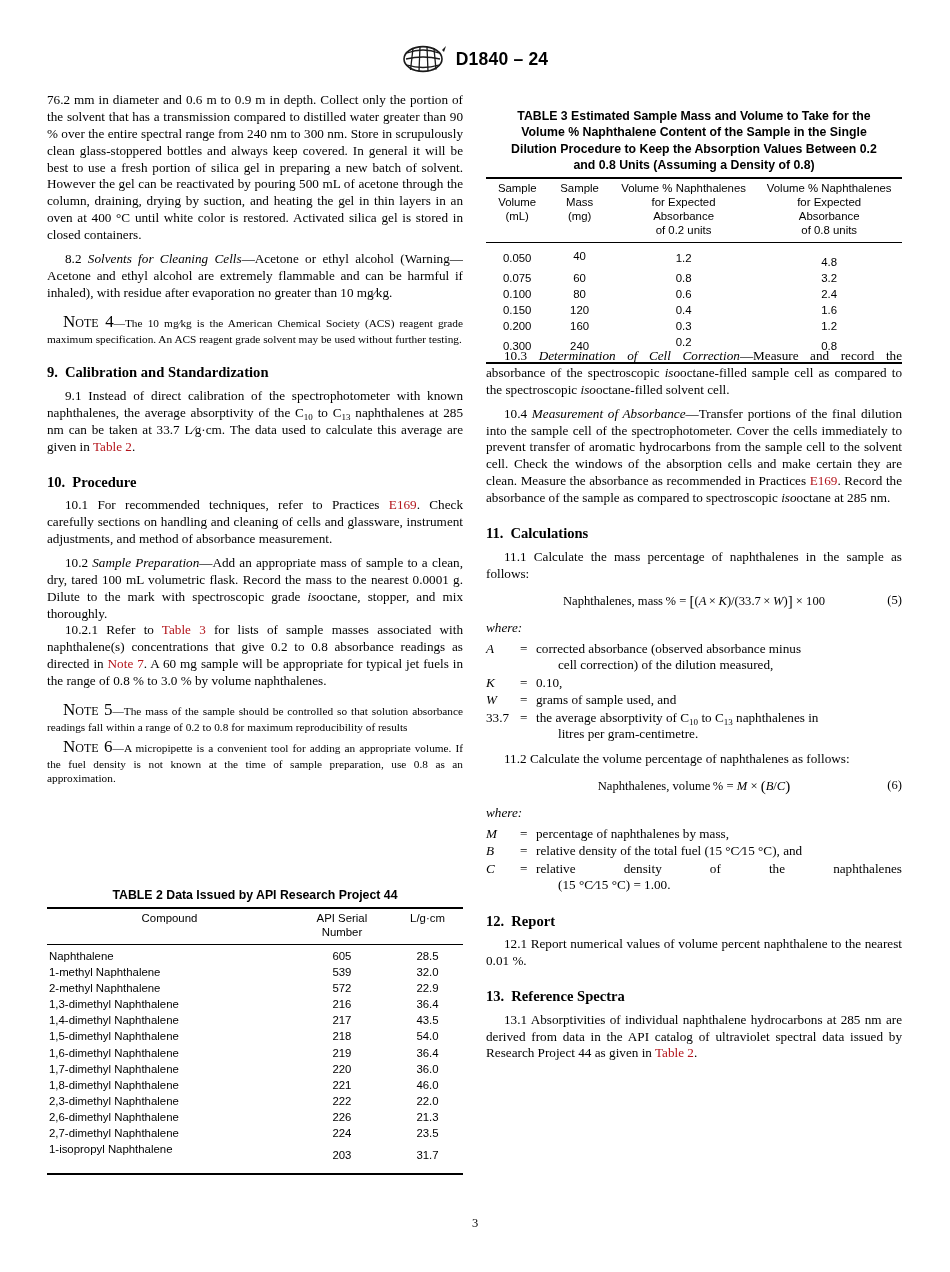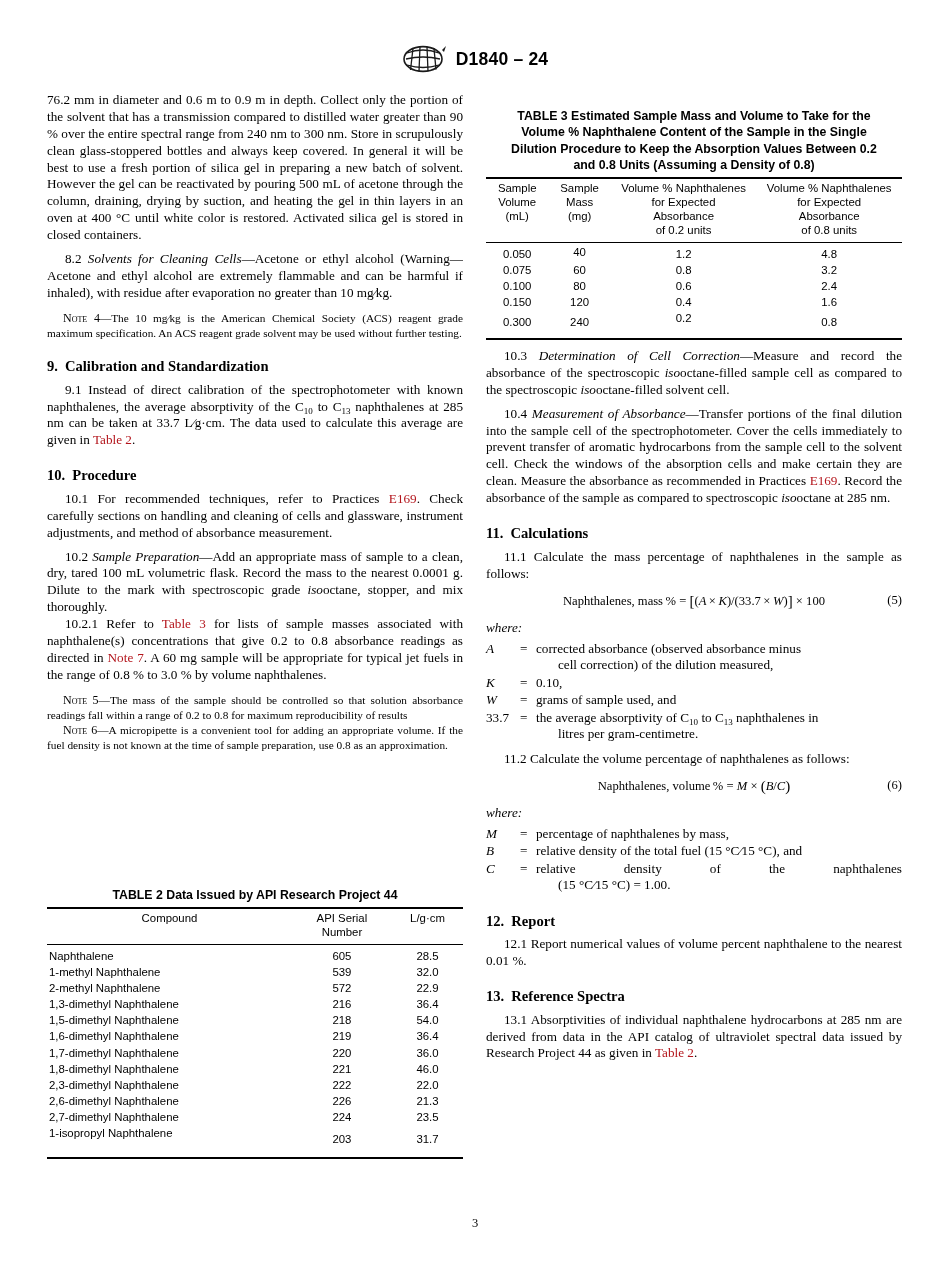--- a/index.html
+++ b/index.html
@@ -90,21 +90,21 @@
   p.note {
     font-size: 11.3px;
     line-height: 1.26;
     text-indent: 16px;
     margin-top: 9px;
     text-align: justify;
   }
   p.note.tight { margin-top: 1px; }
   .smallcaps {
     font-variant: small-caps;
-    font-size: 12px;
+    font-size: 17px;
   }
 
   
   .equation {
     position: relative;
     margin: 10px 0 8px 0;
     text-align: center;
     font-size: 12.6px;
   }
   .equation .eqbody { display: inline-block; }
@@ -318,20 +318,25 @@
             <td class="c-compound">2-methyl Naphthalene</td>
             <td class="c-serial">572</td>
             <td class="c-lgcm">22.9</td>
           </tr>
           <tr>
             <td class="c-compound">1,3-dimethyl Naphthalene</td>
             <td class="c-serial">216</td>
             <td class="c-lgcm">36.4</td>
           </tr>
           <tr>
+            <td class="c-compound">1,4-dimethyl Naphthalene</td>
+            <td class="c-serial">217</td>
+            <td class="c-lgcm">43.5</td>
+          </tr>
+          <tr>
             <td class="c-compound">1,5-dimethyl Naphthalene</td>
             <td class="c-serial">218</td>
             <td class="c-lgcm">54.0</td>
           </tr>
           <tr>
             <td class="c-compound">1,6-dimethyl Naphthalene</td>
             <td class="c-serial">219</td>
             <td class="c-lgcm">36.4</td>
           </tr>
           <tr>
@@ -400,39 +405,45 @@
             <span class="hdr-line">Absorbance</span>
             <span class="hdr-line">of 0.8 units</span>
           </th>
         </tr>
       </thead>
       <tbody id="table3-body">
           <tr class="rule-thin">
             <td style="padding-top: 4px;">0.050</td>
             <td style="padding-top: 0;">40</td>
             <td style="padding-top: 4px;">1.2</td>
-            <td style="padding-top: 4px;">4.8</td>
+            <td style="padding-top: 12px;">4.8</td>
           </tr>
           <tr>
             <td>0.075</td>
             <td>60</td>
             <td>0.8</td>
             <td>3.2</td>
           </tr>
           <tr>
             <td>0.100</td>
             <td>80</td>
             <td>0.6</td>
             <td>2.4</td>
           </tr>
           <tr>
             <td>0.150</td>
             <td>120</td>
             <td>0.4</td>
             <td>1.6</td>
+          </tr>
+          <tr>
+            <td>0.200</td>
+            <td>160</td>
+            <td>0.3</td>
+            <td>1.2</td>
           </tr>
           <tr class="rule-bot">
             <td style="padding-bottom: 3px;">0.300</td>
             <td style="padding-bottom: 3px;">240</td>
             <td style="padding-bottom: 11px;">0.2</td>
             <td style="padding-bottom: 3px;">0.8</td>
           </tr>
         </tbody>
     </table>
   </div>

